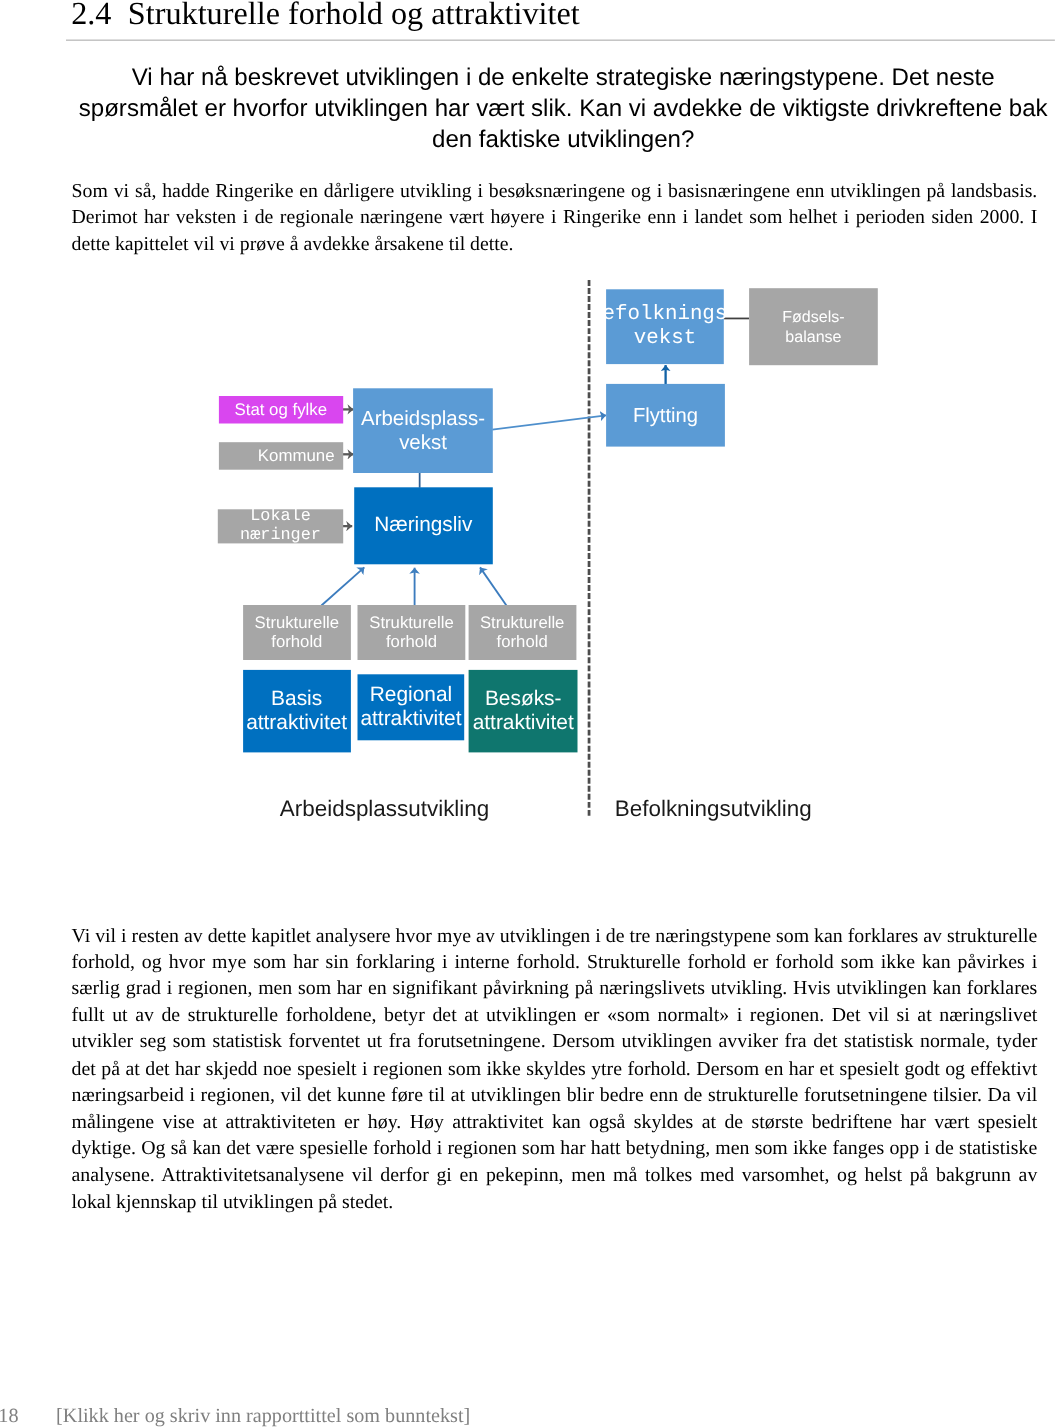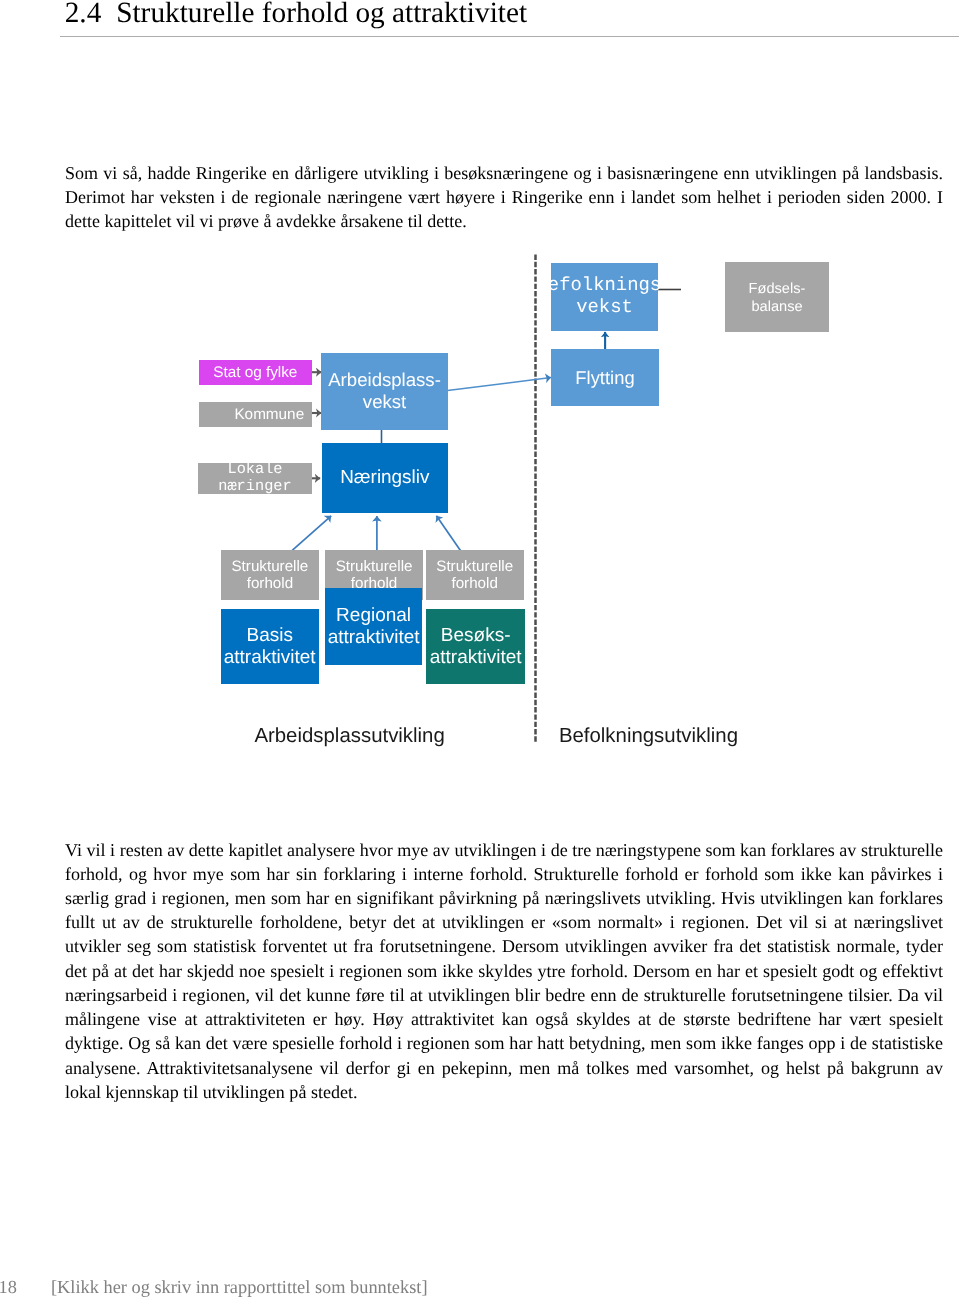--- a/index.html
+++ b/index.html
@@ -39,47 +39,48 @@
   
   .figure{position:absolute;left:0;top:0;width:960px;height:770px;}
   .figure svg{position:absolute;left:0;top:0;}
   .bx{position:absolute;display:flex;align-items:center;justify-content:center;
       text-align:center;color:#fff;font-family:"Liberation Sans",sans-serif;
       line-height:1.152;white-space:pre-line;box-sizing:border-box;}
   .lbl{position:absolute;font-family:"Liberation Sans",sans-serif;font-size:20.4px;
        color:#1a1a1a;white-space:nowrap;}
 
   .b-bv{left:551px;top:263px;width:107px;height:68px;background:#5B9BD5;font-size:18.9px;font-family:Liberation Mono, monospace;}
-  .b-fb{left:681px;top:262px;width:104px;height:70px;background:#A6A6A6;font-size:14.6px;line-height:1.17;padding-top:3px;margin-left:44px;}
+  .b-fb{left:681px;top:262px;width:117px;height:70px;background:#A6A6A6;font-size:14.6px;line-height:1.17;padding-top:3px;}
   .b-fl{left:551px;top:349px;width:108px;height:57px;background:#5B9BD5;font-size:18.4px;}
   .b-sf{left:198.9px;top:359.9px;width:112.8px;height:25.2px;background:#d946ef;font-size:15.3px;}
   .b-ko{left:198.9px;top:401.7px;width:112.8px;height:25.5px;background:#A6A6A6;font-size:15.3px;padding-left:28px;}
   .b-av{left:321.3px;top:352.8px;width:126.5px;height:77px;background:#5B9BD5;font-size:18.6px;line-height:1.21;}
   .b-ln{left:198.3px;top:463px;width:113.4px;height:30.9px;background:#A6A6A6;font-size:15.3px;font-family:Liberation Mono, monospace;}
   .b-nl{left:321.8px;top:443.3px;width:126px;height:70px;background:#0070C0;font-size:18.9px;}
   .b-s1{left:220.8px;top:549.7px;width:98.2px;height:50.2px;background:#A6A6A6;font-size:15.2px;line-height:1.125;}
   .b-s2{left:325.4px;top:549.6px;width:97.4px;height:50.2px;background:#A6A6A6;font-size:15.2px;line-height:1.125;}
   .b-s3{left:425.6px;top:549.6px;width:98.2px;height:50.2px;background:#A6A6A6;font-size:15.2px;line-height:1.125;}
   .b-a1{left:220.8px;top:609.3px;width:97.8px;height:75px;background:#0070C0;font-size:19.0px;line-height:1.15;}
-  .b-a2{left:324.8px;top:588px;width:97.6px;height:77px;background:#0070C0;font-size:19.0px;line-height:1.15;}
+  .b-a2{left:324.8px;top:613px;width:97.6px;height:60px;background:#0070C0;font-size:19.0px;line-height:1.15;}
   .b-a3{left:426.3px;top:609.3px;width:98.7px;height:75px;background:#0f766e;font-size:19.0px;line-height:1.15;}
 
   .l-left{left:254.4px;top:725.2px;}
   .l-right{left:558.9px;top:725.2px;}
 </style>
 </head>
 <body>
 
 <div class="page">
 
   <div class="h2">
     <span class="num">2.4</span><span>Strukturelle forhold og attraktivitet</span>
   </div>
   <div class="hr"></div>
 
+  <div class="intro">Vi har nå beskrevet utviklingen i de enkelte strategiske næringstypene. Det neste spørsmålet er hvorfor utviklingen har vært slik. Kan vi avdekke de viktigste drivkreftene bak den faktiske utviklingen?</div>
 
   <div class="lead">Som vi så, hadde Ringerike en dårligere utvikling i besøksnæringene og i basisnæringene enn utviklingen på landsbasis. Derimot har veksten i de regionale næringene vært høyere i Ringerike enn i landet som helhet i perioden siden 2000. I dette kapittelet vil vi prøve å avdekke årsakene til dette.</div>
 
   <div class="figure">
     <svg width="960" height="770" viewBox="0 0 960 770">
       <defs>
         <marker id="ahL" markerWidth="5.7" markerHeight="9.6" refX="5.5" refY="4.8" orient="auto" markerUnits="userSpaceOnUse">
           <path d="M0,0 L5.5,4.8 L0,9.6 L1.2,4.8 Z" fill="#3F7FBF"></path>
         </marker>
         <marker id="ahD" markerWidth="5.6" markerHeight="8.9" refX="5.4" refY="4.45" orient="auto" markerUnits="userSpaceOnUse">

